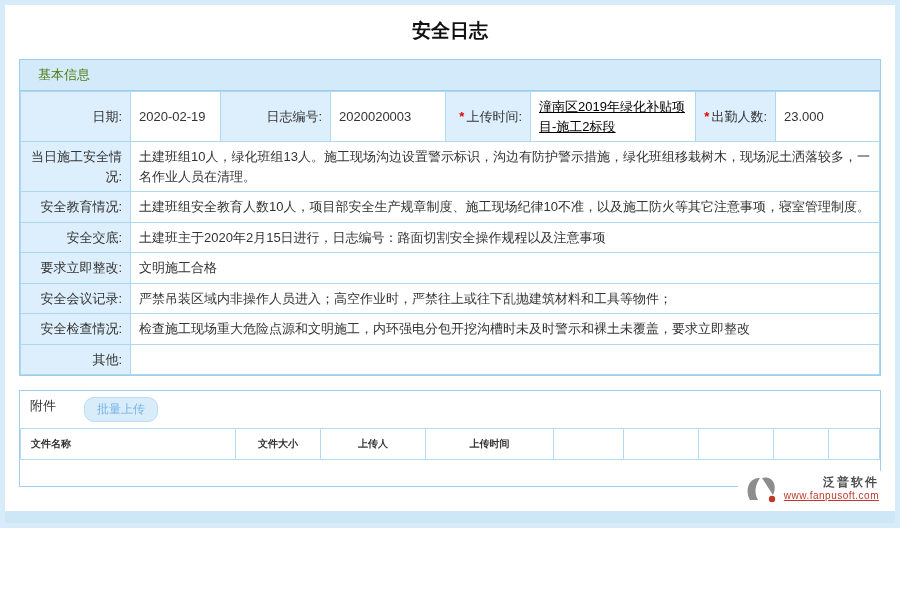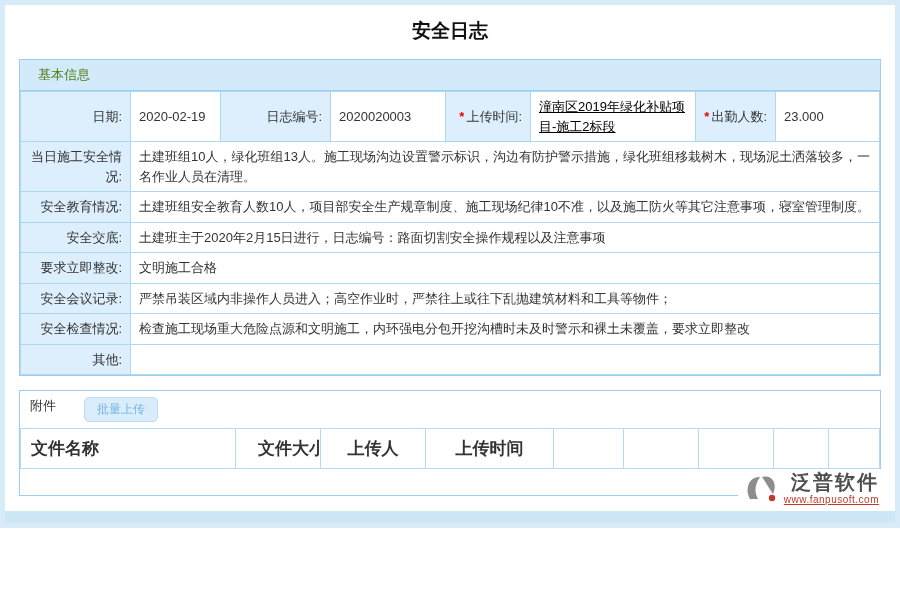--- a/index.html
+++ b/index.html
@@ -28,38 +28,38 @@
     vertical-align: middle; line-height: 1.5; word-break: break-all;
   }
   td.lbl { background: #ddeffc; text-align: right; }
   td.val { background: #fff; text-align: left; }
   .req { color: #e60000; margin-right: 2px; font-weight: bold; }
   .link { color: #000000; text-decoration: underline; cursor: pointer; }
   .attach { margin: 14px 14px 0; border: 1px solid #9fcdec; background: #fff; }
   .attach-head { display: flex; gap: 28px; padding: 6px 10px; }
   .btn-upload {
     background: #d8ecfa; color: #74b4e8; border: 1px solid #bcdcf4;
-    border-radius: 5px; padding: 3px 12px; font-size: 12px; cursor: pointer;
+    border-radius: 10px; padding: 3px 12px; font-size: 12px; cursor: pointer;
     font-family: inherit;
   }
   table.files { width: 100%; border-collapse: collapse; table-layout: fixed; }
   table.files th {
     border: 1px solid #b5dbf2; padding: 8px 22px; font-weight: bold;
-    text-align: center; background: #fff; font-size: 17px; color: #333;
+    text-align: center; background: #fff; font-size: 10px; color: #333;
     overflow: hidden; white-space: nowrap;
   }
   table.files th.first { text-align: left; padding-left: 10px; }
   .files-empty { height: 26px; }
   .brand {
     position: absolute; right: 12px; bottom: 16px;
     display: flex; align-items: center; gap: 6px; background: #fff; padding: 2px 4px;
   }
   .brand-icon { width: 36px; height: 32px; }
   .brand-text { display: flex; flex-direction: column; align-items: flex-end; line-height: 1.15; }
-  .brand-name { font-size: 20px; font-weight: bold; color: #4f4f4f; letter-spacing: 2px; }
+  .brand-name { font-size: 12px; font-weight: bold; color: #4f4f4f; letter-spacing: 2px; }
   .brand-url { font-size: 10px; color: #c0392b; letter-spacing: 0.5px; text-decoration: underline; }
   .bottom-bar { position: absolute; left: 0; right: 0; bottom: 0; height: 12px; background: #cde7f7; }
 </style>
 </head>
 <body>
 
 <div class="page">
 
   <h1 class="title">安全日志</h1>
 

